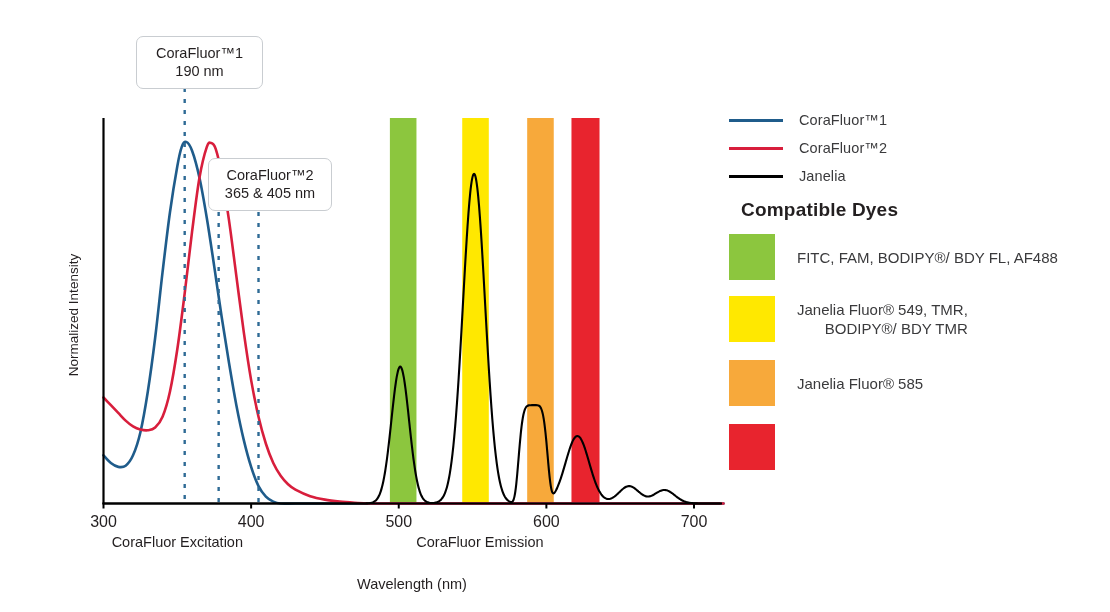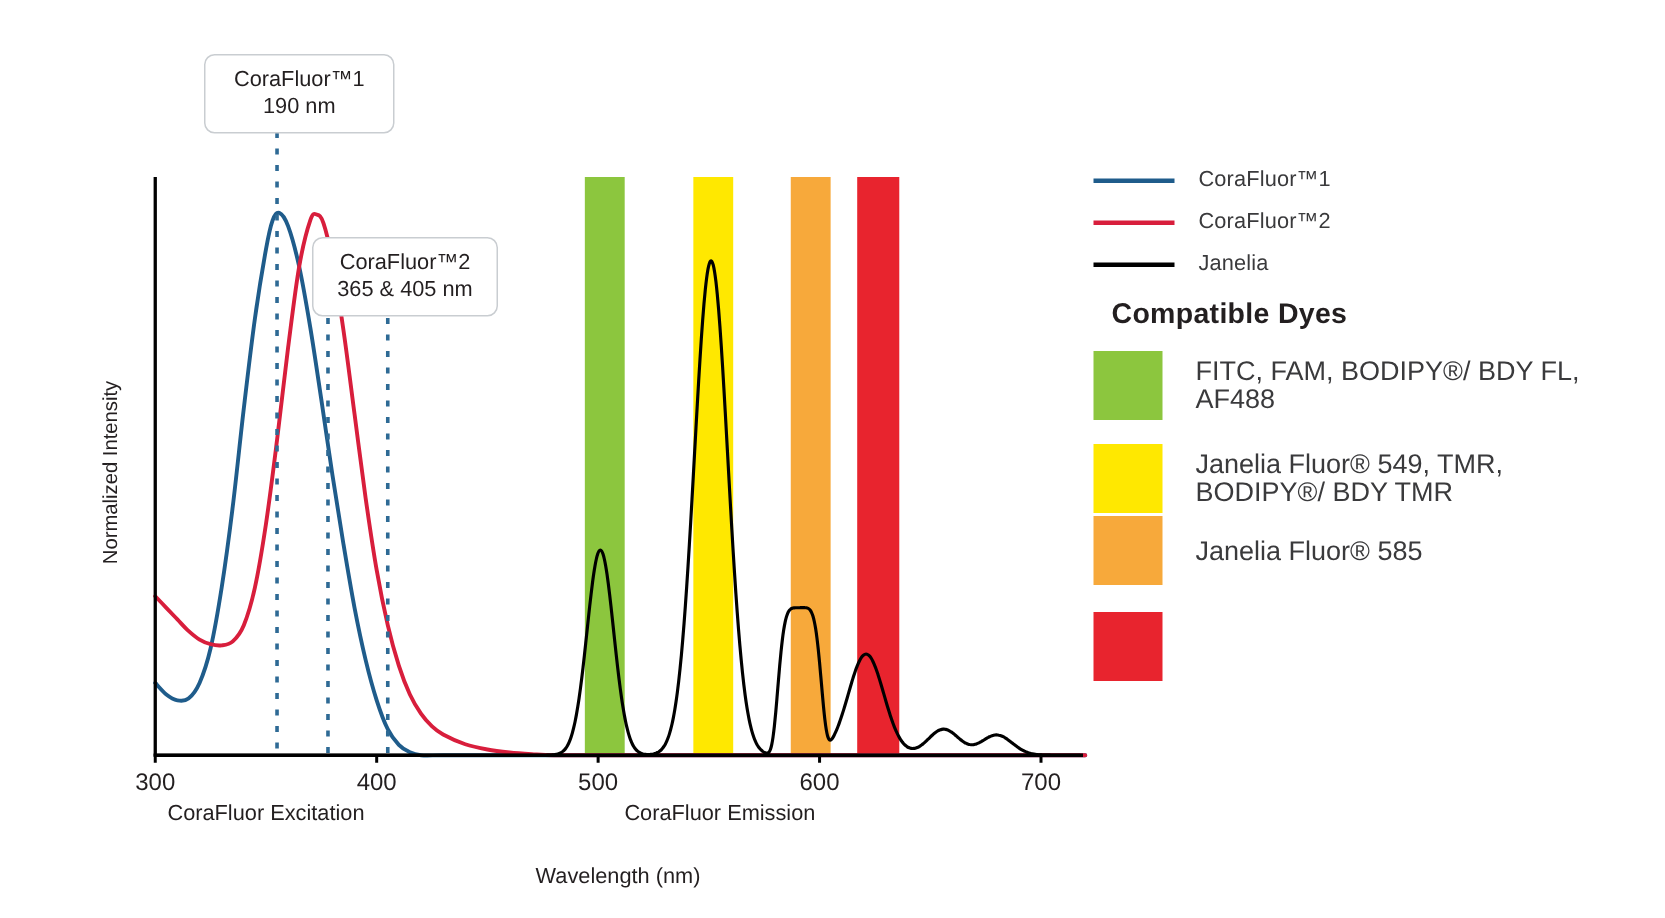--- a/index.html
+++ b/index.html
@@ -30,21 +30,21 @@
   .legend-swatch-line{width:54px;height:3px;flex:0 0 54px;margin-right:16px;}
   .legend-text{font-size:14.5px;color:#3a3a3c;letter-spacing:.1px;}
 
   .dyes-title{
     position:absolute;left:729px;top:199px;
     font-size:19px;font-weight:bold;color:#231f20;letter-spacing:.2px;margin-left:12px;
   }
   .dyes-list{position:absolute;left:729px;top:234px;width:380px;}
   .dye-row{display:flex;align-items:center;margin-bottom:16px;}
   .dye-swatch{width:46px;height:46px;flex:0 0 46px;margin-right:22px;}
-  .dye-label{font-size:18px;color:#3a3a3c;line-height:19px;}
+  .dye-label{font-size:15px;color:#3a3a3c;line-height:19px;}
 </style>
 </head>
 <body>
 
 <div id="root">
 
   <svg class="fig" id="figsvg" viewBox="0 0 1110 612">
       <g>
         <rect x="389.89" y="118.00" width="26.57" height="385.50" fill="#8CC63E"></rect>
         <rect x="462.23" y="118.00" width="26.57" height="385.50" fill="#FFE800"></rect>
@@ -112,25 +112,25 @@
 
   <div class="dyes-title">Compatible Dyes</div>
 
   <div class="dyes-list">
     <div class="dye-row">
       <span class="dye-swatch" style="background:#8CC63E;"></span>
       <span class="dye-label">
         <span>FITC, FAM, BODIPY®/ BDY FL, AF488</span>
       </span>
     </div>
-    <div class="dye-row" style="margin-bottom:2px;">
+    <div class="dye-row" style="margin-bottom:18px;">
       <span class="dye-swatch" style="background:#FFE800;"></span>
       <span class="dye-label">
         <span style="display:block;">Janelia Fluor® 549, TMR,</span>
-        <span style="display:block;">BODIPY®/ BDY TMR</span>
+        <span style="display:block;text-align:right;">BODIPY®/ BDY TMR</span>
       </span>
     </div>
     <div class="dye-row" style="margin-bottom:18px;">
       <span class="dye-swatch" style="background:#F7A93B;"></span>
       <span class="dye-label">
         <span>Janelia Fluor® 585</span>
       </span>
     </div>
     <div class="dye-row">
       <span class="dye-swatch" style="background:#E8242E;"></span>

